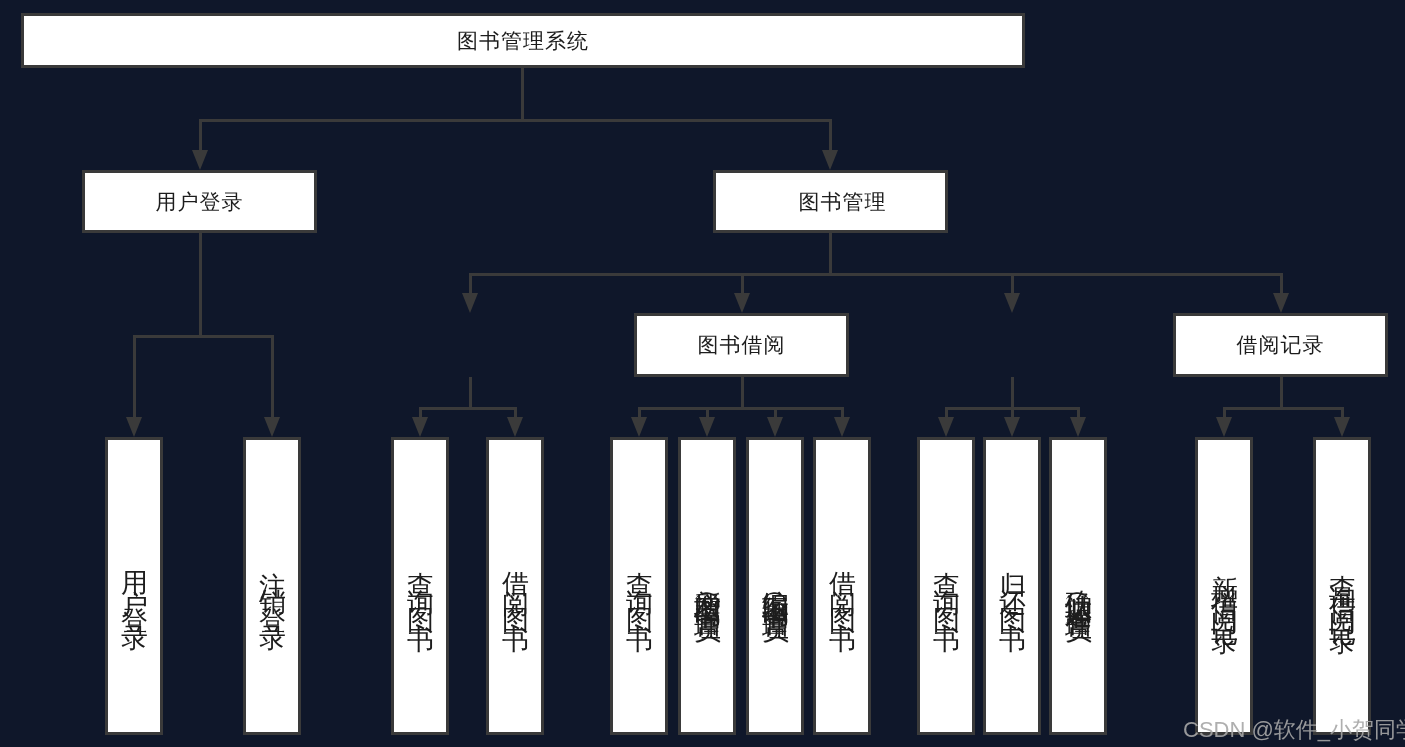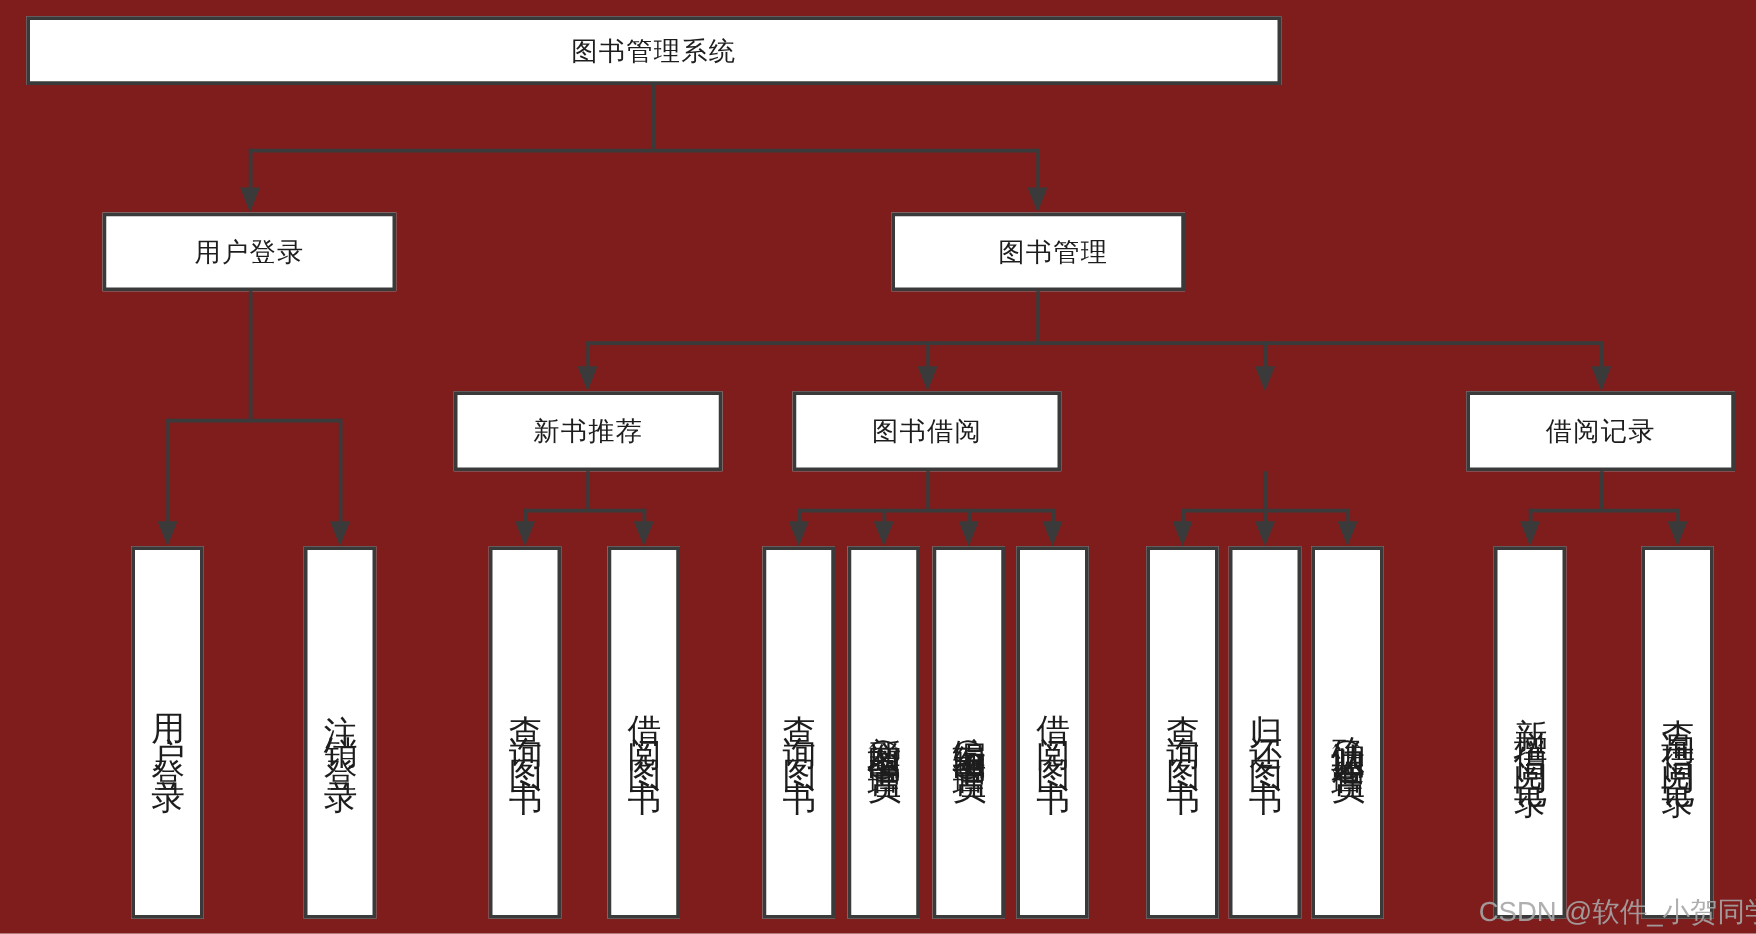--- a/index.html
+++ b/index.html
@@ -1,17 +1,17 @@
 <!DOCTYPE html>
 <html><head>
 <meta charset="utf-8">
 <style>
   html,body{margin:0;padding:0;background:#ffffff;}
   #stage{
-    position:relative;width:1405px;height:747px;background:#7f1d1d;
+    position:relative;width:1405px;height:747px;background:#0f172a;
     font-family:"Liberation Sans", sans-serif;overflow:hidden;
   }
   .node{
     position:absolute;box-sizing:border-box;border:3px solid #3a3a3a;background:#ffffff;
     display:flex;align-items:center;justify-content:center;
     color:#1d1d1d;font-size:21px;letter-spacing:1px;
   }
   .leaf{
     position:absolute;box-sizing:border-box;border:3px solid #3a3a3a;background:#ffffff;
     width:58px;top:437px;height:298px;
@@ -42,23 +42,20 @@
     <span>图书管理系统</span>
   </div>
 
   <div class="node" style="left:82px;top:170px;width:235px;height:63px;">
     <span>用户登录</span>
   </div>
   <div class="node" style="left:713px;top:170px;width:235px;height:63px;padding-left:24px;">
     <span>图书管理</span>
   </div>
 
-  <div class="node" style="left:363px;top:313px;width:215px;height:64px;">
-    <span>新书推荐</span>
-  </div>
   <div class="node" style="left:634px;top:313px;width:215px;height:64px;">
     <span>图书借阅</span>
   </div>
   <div class="node" style="left:1173px;top:313px;width:215px;height:64px;">
     <span>借阅记录</span>
   </div>
 
   <div class="leaf" style="left:105px;">
     <span class="leaf-label" style="letter-spacing: 18px;">用户登录</span>
   </div>

